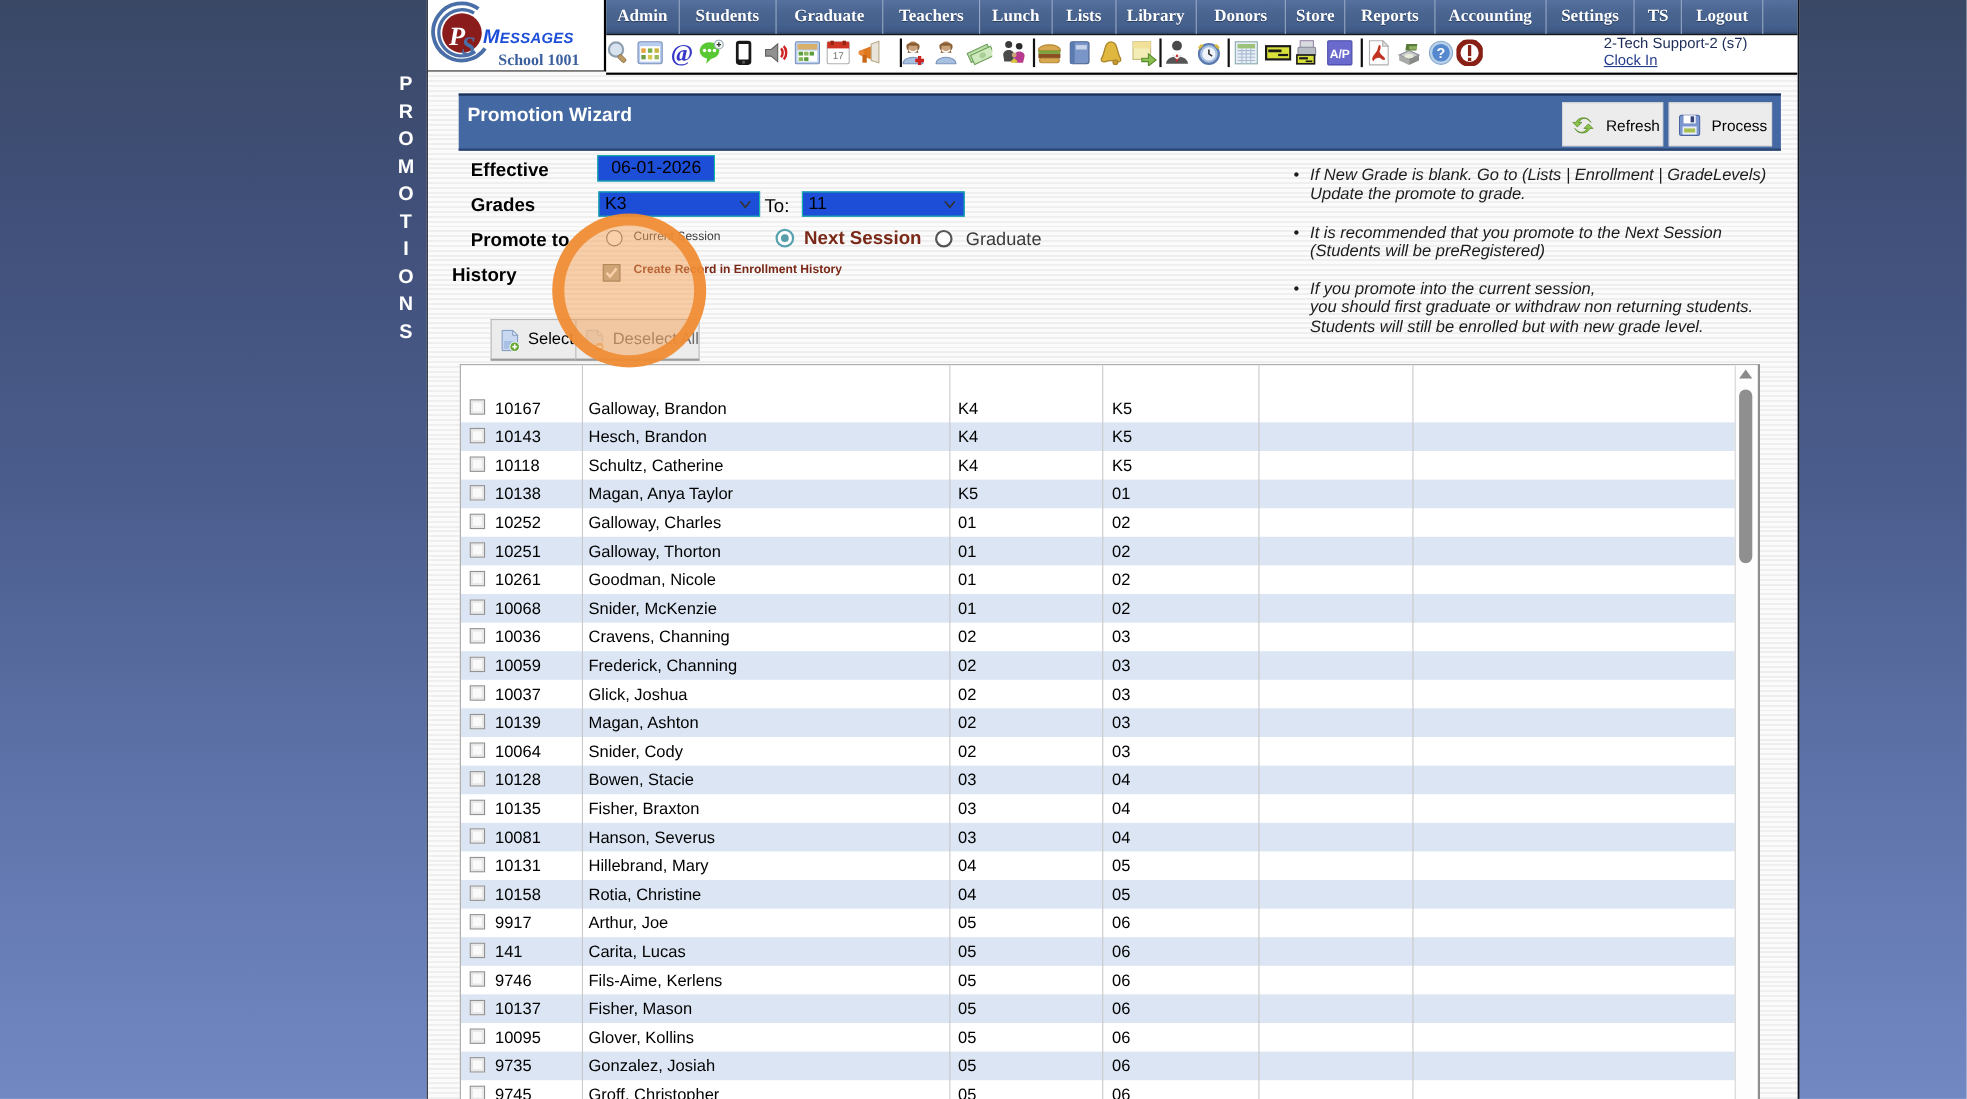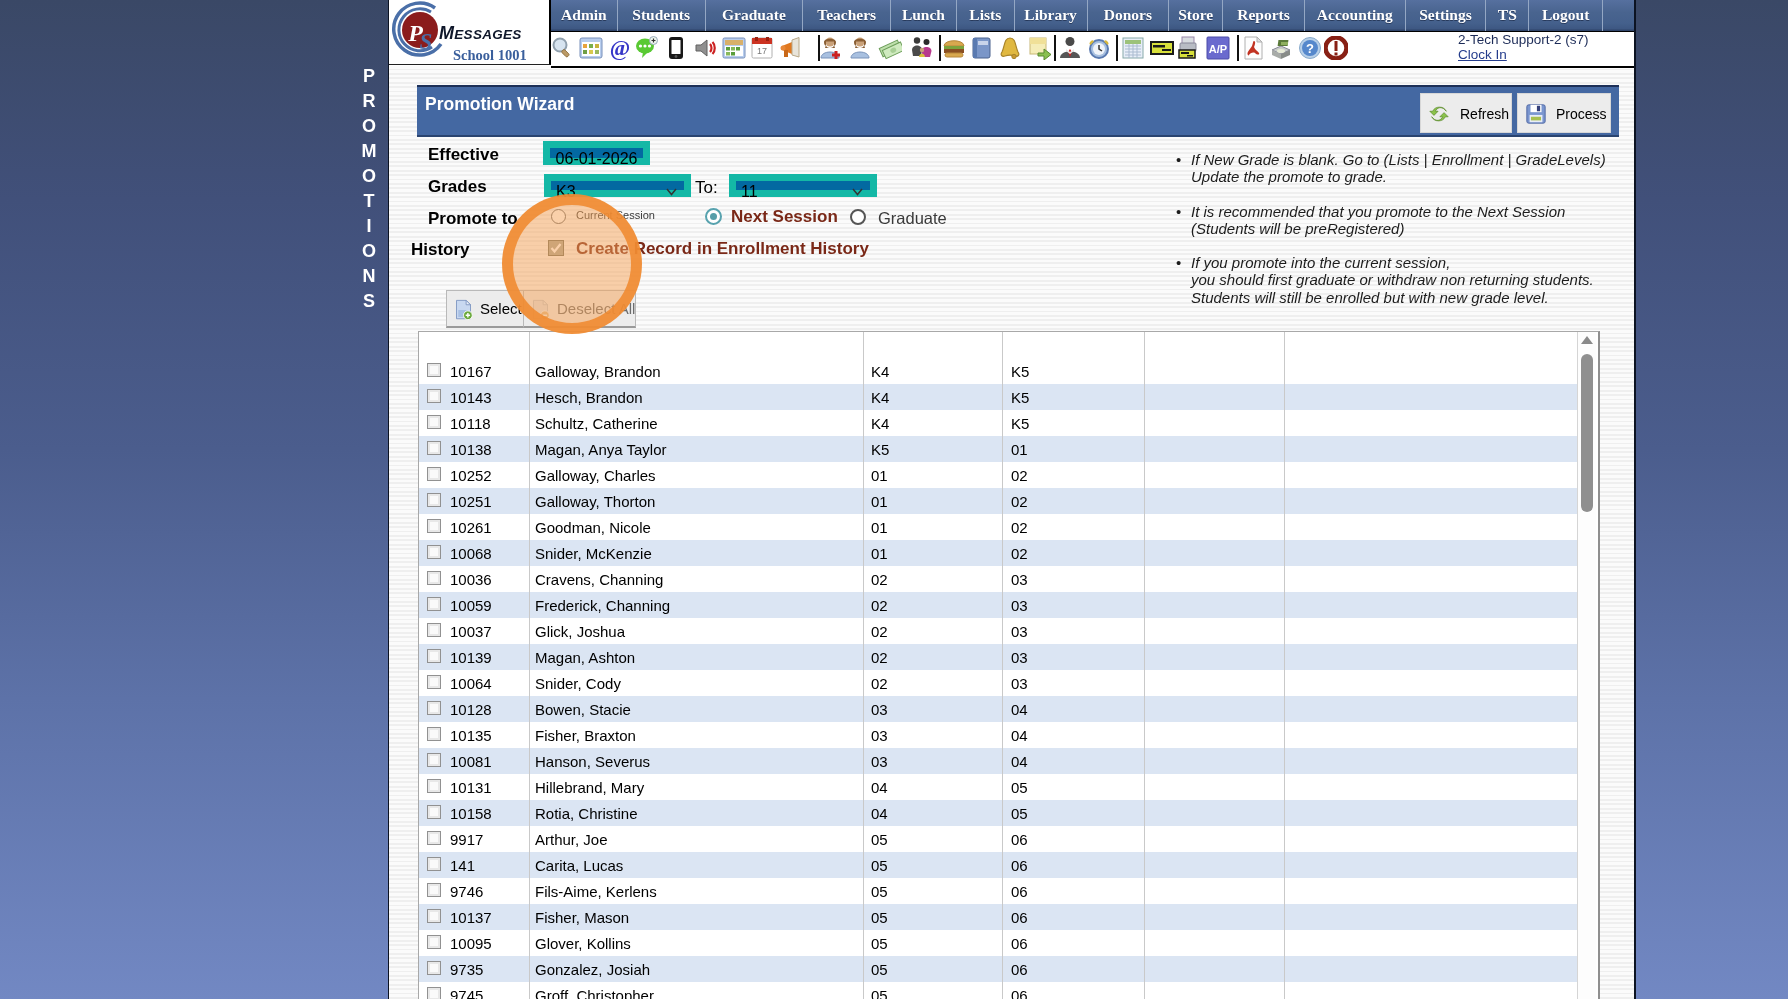--- a/index.html
+++ b/index.html
@@ -30,21 +30,21 @@
   #userinfo .clock{font-size:13.5px;text-decoration:underline;color:#243c8c;}
   
   #phead{position:absolute;left:28px;top:85px;width:1202px;height:52px;background:#4468a2;
     border-top:2px solid #1d3058;border-bottom:2px solid #2a4470;box-sizing:border-box;z-index:3;}
   #phead .title{position:absolute;left:8px;top:7px;color:#fff;font-weight:bold;font-size:17.5px;}
   .hbtn{position:absolute;top:6px;height:40px;background:#ececec;border:1px solid #d7d7d7;
     box-sizing:border-box;font-size:14px;color:#000;}
   .hbtn span{position:absolute;top:12px;}
   
   .flabel{position:absolute;color:#000;font-weight:bold;font-size:17px;z-index:3;}
-  .field{position:absolute;background:#0369a1;border:7px solid #14b8a6;box-sizing:border-box;z-index:3;}
+  .field{position:absolute;background:#1d4ed8;border:1px solid #14b8a6;box-sizing:border-box;z-index:3;}
   .maroon{color:#7a2817;font-weight:bold;}
   .note{position:absolute;left:802px;width:440px;font-size:15px;font-style:italic;color:#1c1c1c;
     line-height:17.4px;z-index:3;}
   .note .b{position:absolute;left:-15px;top:0;font-size:15px;font-style:normal;}
   
   .sbtn{position:absolute;top:290px;height:38px;background:#ececec;border:1px solid #b9b9b9;
     border-bottom:2px solid #9a9a9a;box-sizing:border-box;font-size:15px;color:#000;z-index:3;white-space:nowrap;}
   
   #tbl{position:absolute;left:29px;top:331px;width:1182px;height:700px;background:#fff;
     border:1px solid #a8a8a8;border-right:2px solid #8f8f8f;box-sizing:border-box;z-index:3;overflow:hidden;}
@@ -261,21 +261,21 @@
         <div class="sep" style="left:686px"></div>
       </div>
     <div id="logobox">
 <svg width="64" height="64" viewBox="0 0 64 64" style="position:absolute;left:0;top:0">
   <path d="M 42 12 A 21 21 0 1 0 43 47" fill="none" stroke="#4a6fa8" stroke-width="3"></path>
   <path d="M 46 8 A 26 26 0 1 0 52 44" fill="none" stroke="#4a6fa8" stroke-width="3.5"></path>
   <circle cx="31" cy="30" r="18" fill="#8b1c1c"></circle>
   <text x="26.5" y="40.5" font-size="24" font-weight="bold" font-style="italic" font-family="Liberation Serif" fill="#fff" text-anchor="middle">P</text>
   <text x="37" y="49" font-size="23" font-weight="bold" font-style="italic" font-family="Liberation Serif" fill="#4a6fa8" text-anchor="middle">S</text>
 </svg>
-<div style="position:absolute;left:50px;top:23px;font-style:italic;font-weight:bold;font-size:13.5px;color:#0f172a;letter-spacing:0.3px;"><span style="font-size:18px;">M</span>ESSAGES</div>
+<div style="position:absolute;left:50px;top:23px;font-style:italic;font-weight:bold;font-size:13.5px;color:#1d4ed8;letter-spacing:0.3px;"><span style="font-size:18px;">M</span>ESSAGES</div>
 <div style="position:absolute;left:64px;top:47px;font-family:'Liberation Serif',serif;font-weight:bold;font-size:14.5px;color:#3a5f9c;">School 1001</div>
 </div>
     <div id="userinfo">2-Tech Support-2 (s7)<br><span class="clock">Clock In</span></div>
     <div id="phead">
       <div class="title">Promotion Wizard</div>
       <div class="hbtn" id="btn-refresh" style="left:1003px;width:92px;">
 <svg width="22" height="22" viewBox="0 0 24 24" style="position:absolute;left:7px;top:9px">
             <path d="M20 9 A8.5 8.5 0 0 0 5 9 L2 9 L6.5 13.5 L11 9 L8 9 A6 6 0 0 1 18 7 Z" fill="#8bc34a" stroke="#5a8a2a" stroke-width="0.8"></path>
             <path d="M4 15 A8.5 8.5 0 0 0 19 15 L22 15 L17.5 10.5 L13 15 L16 15 A6 6 0 0 1 6 17 Z" fill="#8bc34a" stroke="#5a8a2a" stroke-width="0.8"></path>
           </svg>
@@ -312,21 +312,21 @@
 <div style="position:absolute;left:321px;top:213px;width:7px;height:7px;border-radius:50%;background:#579ea9;z-index:3;"></div>
 <div class="maroon" style="position:absolute;left:342px;top:207px;font-size:17px;z-index:3;">Next Session</div>
 <div style="position:absolute;left:461px;top:209px;width:16px;height:16px;border:2px solid #555;border-radius:50%;background:#fff;box-sizing:border-box;z-index:3;"></div>
 <div style="position:absolute;left:489px;top:209px;font-size:16.5px;color:#3a3a3a;z-index:3;">Graduate</div>
 <div class="flabel" style="left:22px;top:240px;text-align:right;">History</div>
 <div style="position:absolute;left:159px;top:240px;width:16px;height:16px;background:#a9a899;border:1px solid #71705f;box-sizing:border-box;z-index:3;">
   <svg width="14" height="14" style="position:absolute;left:0;top:0">
           <path d="M2.5 7 L5.5 10.5 L11.5 3" fill="none" stroke="#fff" stroke-width="2.2"></path>
         </svg>
       </div>
-<div class="maroon" style="position:absolute;left:187px;top:239px;font-size:17px;z-index:3;">Create Record in Enrollment History</div>
+<div class="maroon" style="position:absolute;left:187px;top:239px;font-size:11px;z-index:3;">Create Record in Enrollment History</div>
 
 <div class="note" style="top:151px;"><span class="b">•</span>If New Grade is blank. Go to (Lists | Enrollment | GradeLevels)<br>Update the promote to grade.</div>
 <div class="note" style="top:203px;"><span class="b">•</span>It is recommended that you promote to the Next Session<br>(Students will be preRegistered)</div>
 <div class="note" style="top:254px;"><span class="b">•</span>If you promote into the current session,<br>you should first graduate or withdraw non returning students.<br>Students will still be enrolled but with new grade level.</div>
 
     <div class="sbtn" id="btn-selall" style="left:29px;width:97px;margin-left:28px;">
 <svg width="21" height="22" viewBox="0 0 24 24" style="position:absolute;left:6px;top:8px">
           <path d="M4 1 H15 L20 6 V22 H4 Z" fill="#c8d8f0" stroke="#7a94c0"></path>
           <path d="M15 1 V6 H20 Z" fill="#e8eef8" stroke="#7a94c0"></path>
           <rect x="6" y="12" width="12" height="8" fill="#a8c0e4"></rect>

